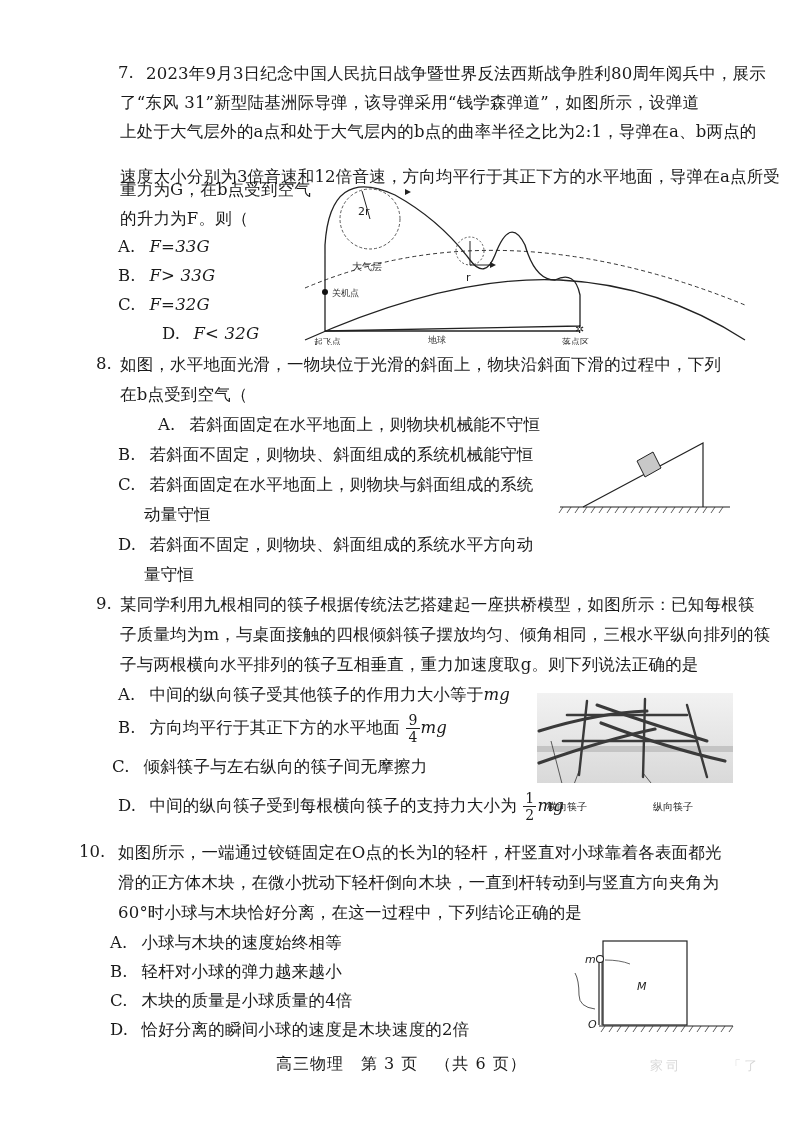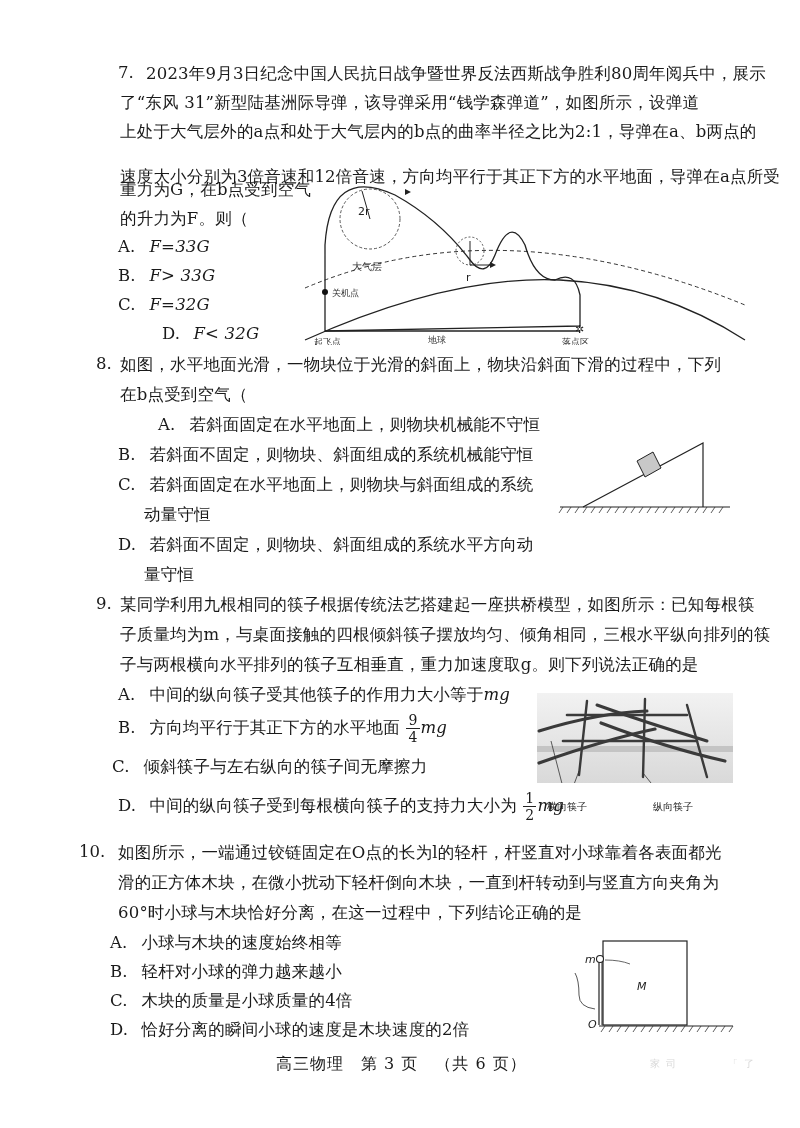--- a/index.html
+++ b/index.html
@@ -8,21 +8,21 @@
     .abs { position: absolute; }
     .line { position: absolute; white-space: nowrap; letter-spacing: 0.2px; }
     .qnum { position: absolute; }
     .opt-label { display: inline-block; width: 26px; }
     .it { font-style: italic; }
     .frac { display: inline-flex; flex-direction: column; align-items: center; vertical-align: middle;
       font-size: 14px; line-height: 16px; margin: 0 1px; }
     .frac .num { border-bottom: 1px solid #222; padding: 0 2px; }
     .figcap { position: absolute; font-size: 10px; }
     .footer { position: absolute; font-size: 16px; letter-spacing: 1px; }
-    .faint { position: absolute; color: #d8d8d8; font-size: 10px; font-family: Liberation Mono, monospace; }
+    .faint { position: absolute; color: #d8d8d8; font-size: 13px; font-family: Liberation Serif, serif; }
     svg text { font-family: "DejaVu Sans", sans-serif; }
   </style>
 </head>
 <body>
 
 <div>
   <span class="qnum" style="left:118px; top:63px;">7.</span>
   <span class="line" style="left:146px; top:63px;">2023年9月3日纪念中国人民抗日战争暨世界反法西斯战争胜利80周年阅兵中，展示</span>
   <span class="line" style="left:120px; top:92px;">了“东风 31”新型陆基洲际导弹，该导弹采用“钱学森弹道”，如图所示，设弹道</span>
   <span class="line" style="left:120px; top:121px;">上处于大气层外的a点和处于大气层内的b点的曲率半径之比为2:1，导弹在a、b两点的</span>

